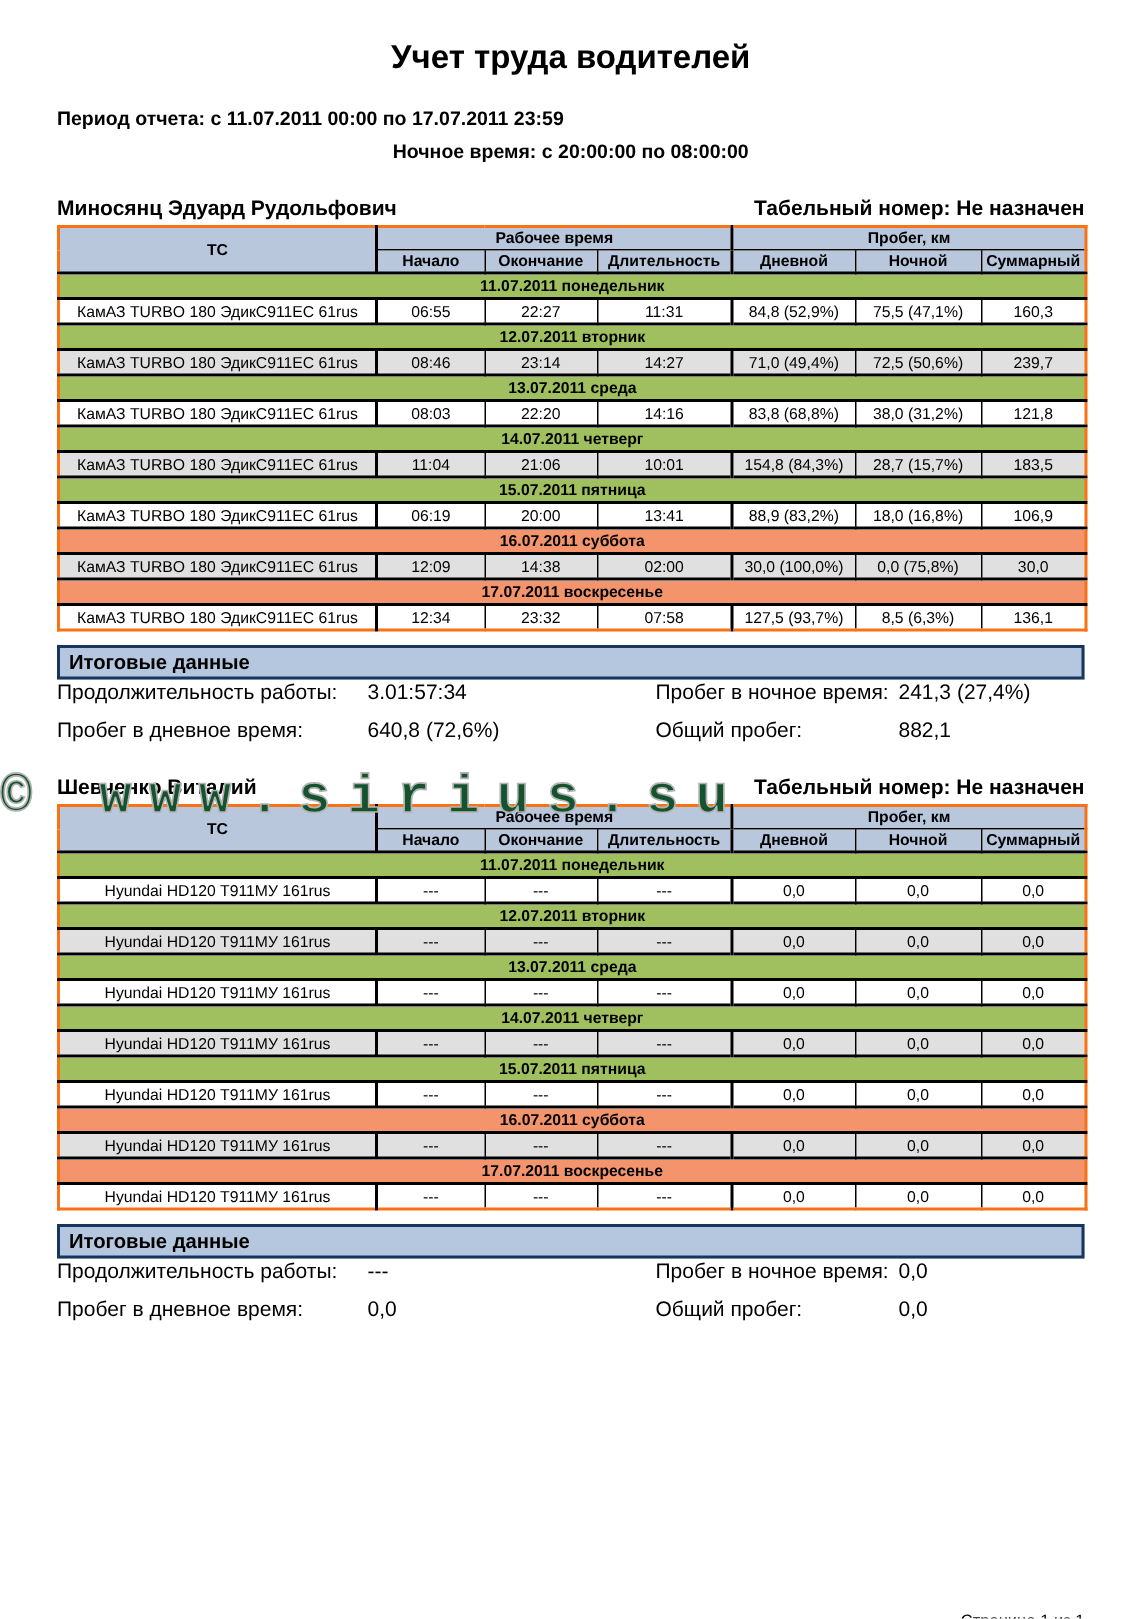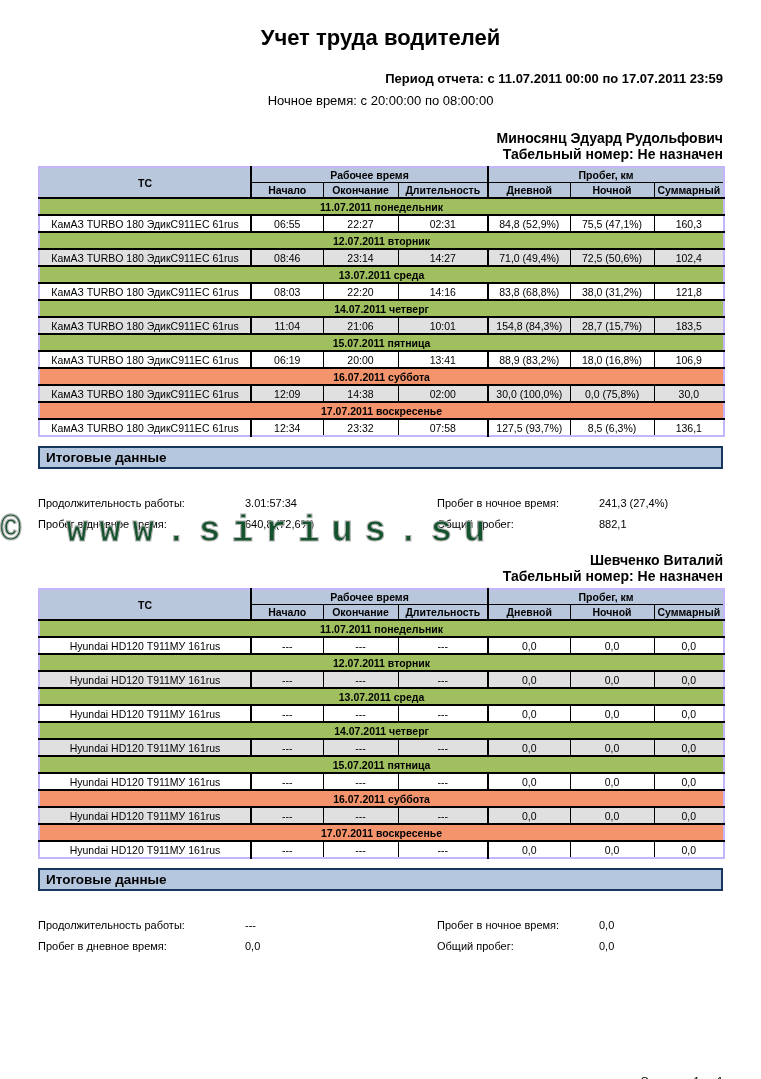--- a/index.html
+++ b/index.html
@@ -3,49 +3,49 @@
 <meta charset="utf-8">
 <style>
   * { margin:0; padding:0; box-sizing:border-box; }
   html,body { background:#fff; }
   body {
     width:761px; height:1079px; position:relative; overflow:hidden;
     font-family:"Liberation Sans", sans-serif; color:#000;
   }
   .content { margin:0 38px; position:relative; }
   .page-title { margin-top:25px; text-align:center; font-size:22px; font-weight:bold; }
-  .period-line { margin-top:20px; text-align:right; font-size:13px; font-weight:bold; }
-  .night-line  { margin-top:7px;  text-align:center; font-size:13px; font-weight:normal; }
-
-  .driver-head { display:flex; justify-content:space-between; align-items:flex-end; margin-top:22px; margin-bottom:4px;flex-direction:column; }
+  .period-line { margin-top:20px; text-align:left; font-size:13px; font-weight:bold; }
+  .night-line  { margin-top:7px;  text-align:center; font-size:13px; font-weight:bold; }
+
+  .driver-head { display:flex; justify-content:space-between; align-items:flex-end; margin-top:22px; margin-bottom:4px; }
   .driver-name { font-size:14px; font-weight:bold; }
   .tab-number  { font-size:14px; font-weight:bold; }
 
-  table.rpt { width:100%; border-collapse:collapse; table-layout:fixed; border:2px solid #c4b5fd;padding-left:48px; }
+  table.rpt { width:100%; border-collapse:collapse; table-layout:fixed; border:2px solid #f97316;padding-left:48px; }
   table.rpt th, table.rpt td {
     border:1px solid #000; text-align:center; vertical-align:middle;
     font-size:10.5px; padding:1px 2px; height:17px; overflow:hidden; white-space:nowrap;
   }
   table.rpt thead th { background:var(--header_blue,#b8c7dc); font-weight:bold; height:15px; }
   .sep-r { border-right-width:2px !important; }
   tr.day-band td {
     background:var(--green_day,#a0c060); font-weight:bold;
     border-top:2px solid #000; border-bottom:2px solid #000;
   }
   tr.day-band.weekend td { background:var(--orange_weekend,#f4946c); }
   tr.day-data.alt td { background:var(--gray_row,#e0e0e0); }
 
   .sum-bar {
     margin-top:9px; background:var(--summary_blue,#b5c7df);
     border:2px solid var(--summary_border,#17365d);
     font-size:13.5px; font-weight:bold; padding:2px 6px;
   }
   .sum-grid {
-    margin-top:28px; display:grid; grid-template-columns:207px 192px 162px 1fr;
-    row-gap:9px; font-size:11px; margin-bottom:14px;
+    margin-top:0; display:grid; grid-template-columns:207px 192px 162px 1fr;
+    row-gap:9px; font-size:14px; margin-bottom:14px;
   }
 
   .watermark {
     position:absolute; left:0; right:0; top:511px; text-align:left;
     font-size:36px; font-weight:bold; letter-spacing:0.32em;
     color:#14532d; -webkit-text-stroke:1.1px #b3b3b3;
     pointer-events:none; z-index:5; white-space:nowrap;font-family:Liberation Mono, monospace;
   }
   .page-footer { position:absolute; top:1075px; right:38px; font-size:11px; }
 </style>
@@ -88,37 +88,37 @@
         </tr>
       </thead>
       <tbody class="day-rows">
   <tr class="day-band">
     <td colspan="7">11.07.2011 понедельник</td>
   </tr>
   <tr class="day-data">
     <td class="sep-r">КамАЗ TURBO 180 ЭдикС911ЕС 61rus</td>
     <td>06:55</td>
     <td>22:27</td>
-    <td class="sep-r">02:31</td>
+    <td class="sep-r">11:31</td>
     <td>84,8 (52,9%)</td>
     <td>75,5 (47,1%)</td>
     <td>160,3</td>
   </tr>
 
   <tr class="day-band">
     <td colspan="7">12.07.2011 вторник</td>
   </tr>
   <tr class="day-data alt">
     <td class="sep-r">КамАЗ TURBO 180 ЭдикС911ЕС 61rus</td>
     <td>08:46</td>
     <td>23:14</td>
     <td class="sep-r">14:27</td>
     <td>71,0 (49,4%)</td>
     <td>72,5 (50,6%)</td>
-    <td>102,4</td>
+    <td>239,7</td>
   </tr>
 
   <tr class="day-band">
     <td colspan="7">13.07.2011 среда</td>
   </tr>
   <tr class="day-data">
     <td class="sep-r">КамАЗ TURBO 180 ЭдикС911ЕС 61rus</td>
     <td>08:03</td>
     <td>22:20</td>
     <td class="sep-r">14:16</td>

